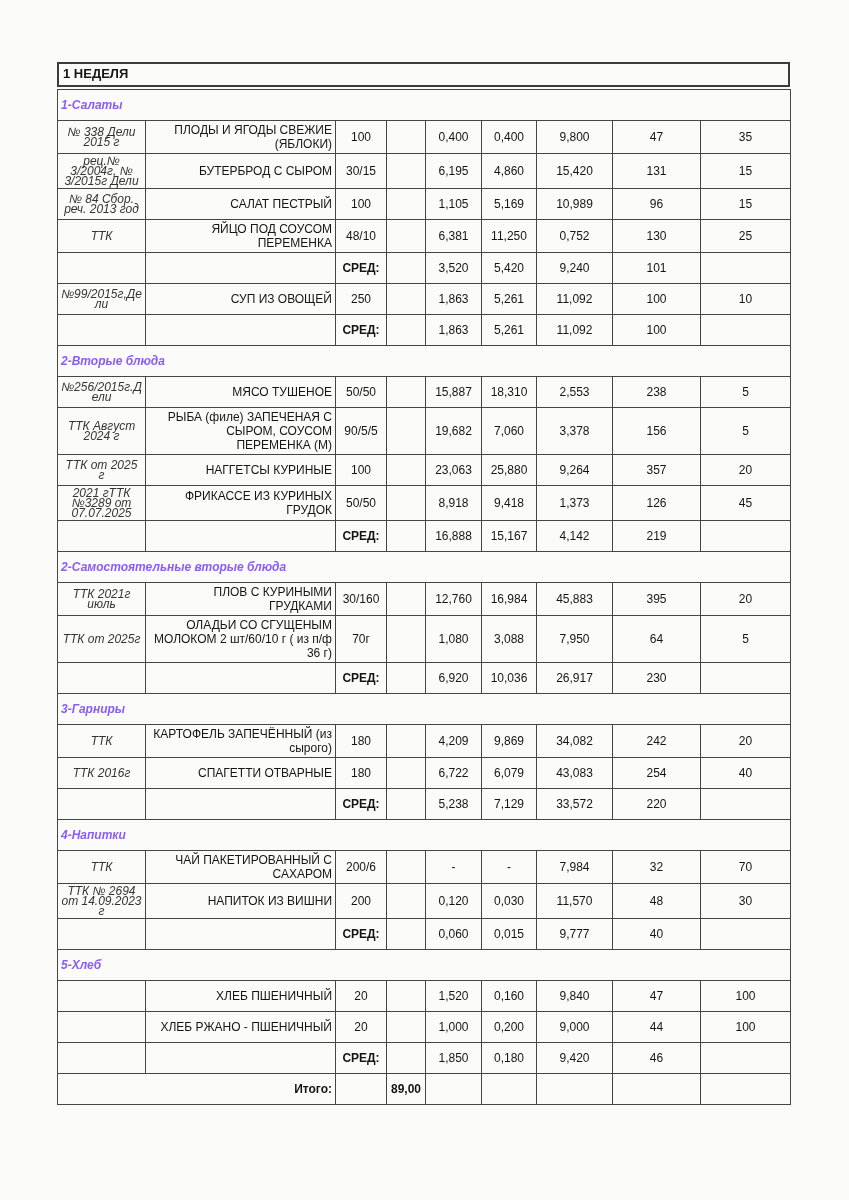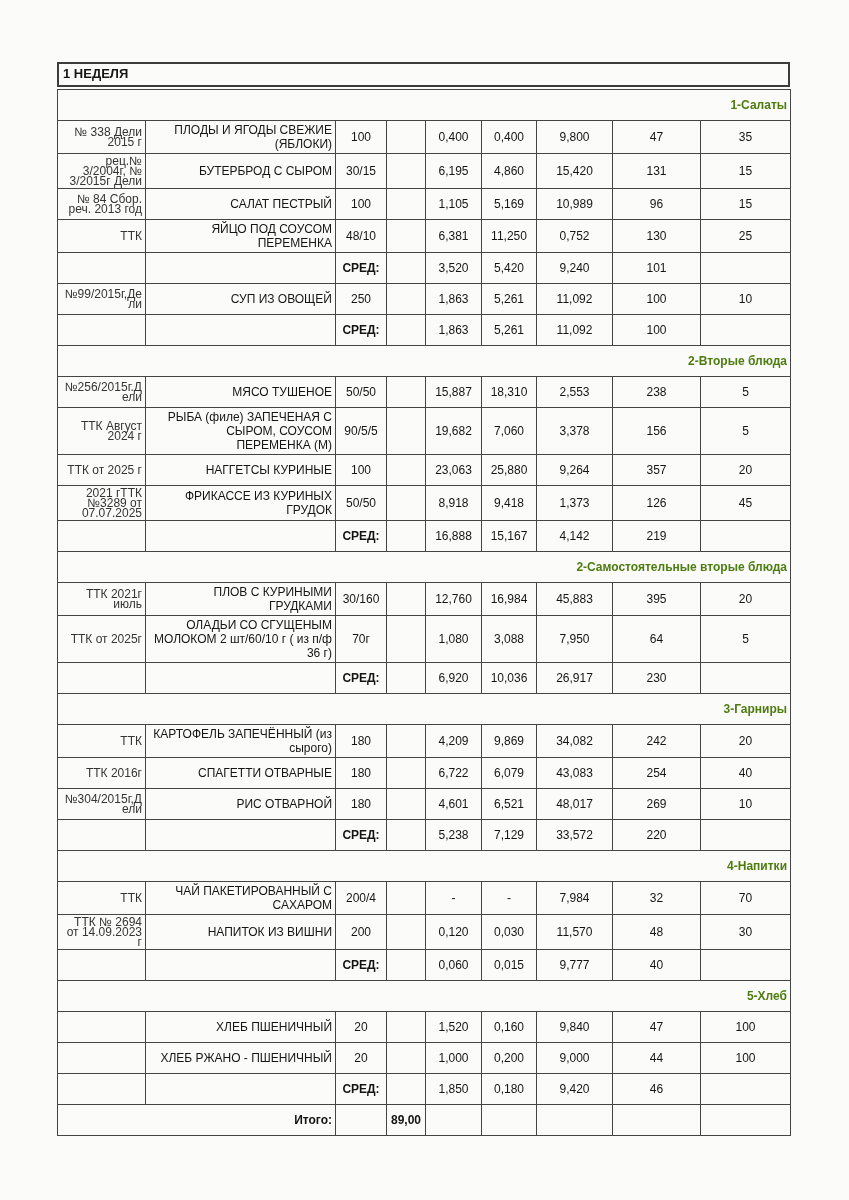--- a/index.html
+++ b/index.html
@@ -31,31 +31,33 @@
     border:1px solid #454545;
     font-size:12px;
     padding:2px 3px;
     vertical-align:middle;
     height:26px;
     overflow:hidden;
     word-wrap:break-word;
   }
   td.section-title{
     font-weight:bold;
-    text-align:right;
+    text-align:left;
     font-size:12.5px;
     height:19px;
-    color:#4d7c0f;
+    color:#8b5cf6;
+    font-style:italic;
   }
   td.ref-cell{
     font-size:8px;
     color:#343434;
-    text-align:right;
+    text-align:center;
     padding:1px 2px;
     line-height:10px;
+    font-style:italic;
   }
   td.dish-name-cell{
     text-align:right;
     line-height:14px;
     color:#151515;
   }
   td.num-cell, td.portion-cell, td.blank-cell{
     text-align:center;
     color:#151515;
   }
@@ -299,49 +301,38 @@
             <td class="ref-cell">ТТК 2016г</td>
             <td class="dish-name-cell">СПАГЕТТИ ОТВАРНЫЕ</td>
             <td class="portion-cell">180</td>
             <td class="blank-cell"></td>
             <td class="num-cell">6,722</td>
             <td class="num-cell">6,079</td>
             <td class="num-cell">43,083</td>
             <td class="num-cell">254</td>
             <td class="num-cell">40</td>
           </tr>
-          <tr class="dish-row">
-            <td class="ref-cell">№304/2015г,Дели</td>
-            <td class="dish-name-cell">РИС ОТВАРНОЙ</td>
-            <td class="portion-cell">180</td>
-            <td class="blank-cell"></td>
-            <td class="num-cell">4,601</td>
-            <td class="num-cell">6,521</td>
-            <td class="num-cell">48,017</td>
-            <td class="num-cell">269</td>
-            <td class="num-cell">10</td>
-          </tr>
           <tr class="avg-row">
             <td class="ref-cell"></td>
             <td class="dish-name-cell"></td>
             <td class="avg-label-cell">СРЕД:</td>
             <td class="blank-cell"></td>
             <td class="num-cell">5,238</td>
             <td class="num-cell">7,129</td>
             <td class="num-cell">33,572</td>
             <td class="num-cell">220</td>
             <td class="num-cell"></td>
           </tr>
           <tr>
             <td class="section-title" colspan="9">4-Напитки</td>
           </tr>
           <tr class="dish-row">
             <td class="ref-cell">ТТК</td>
             <td class="dish-name-cell">ЧАЙ ПАКЕТИРОВАННЫЙ  С САХАРОМ</td>
-            <td class="portion-cell">200/4</td>
+            <td class="portion-cell">200/6</td>
             <td class="blank-cell"></td>
             <td class="num-cell">-</td>
             <td class="num-cell">-</td>
             <td class="num-cell">7,984</td>
             <td class="num-cell">32</td>
             <td class="num-cell">70</td>
           </tr>
           <tr class="dish-row">
             <td class="ref-cell">ТТК № 2694 от 14.09.2023 г</td>
             <td class="dish-name-cell">НАПИТОК ИЗ ВИШНИ</td>

